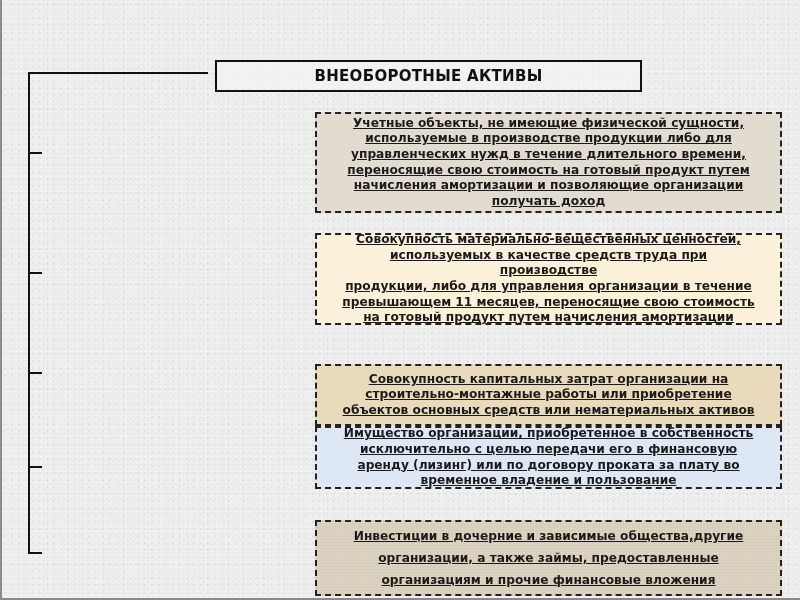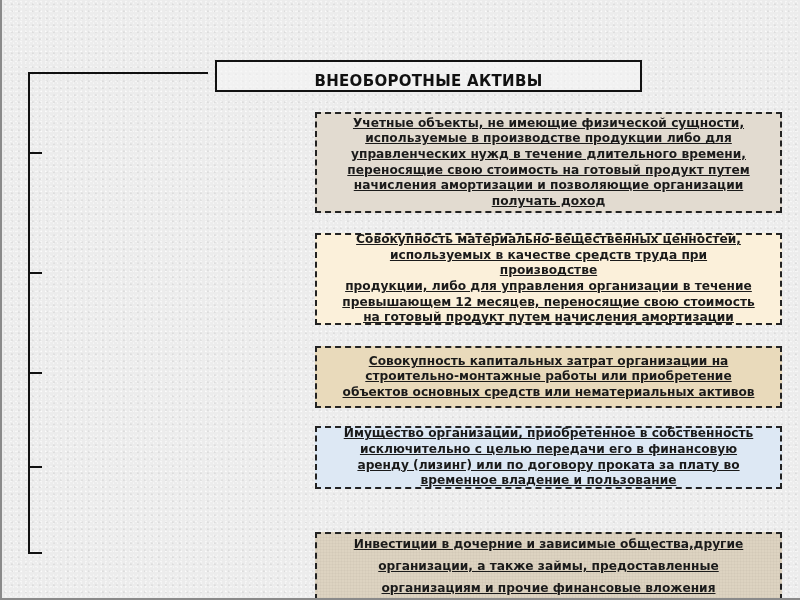--- a/index.html
+++ b/index.html
@@ -14,36 +14,36 @@
     font-family: "DejaVu Sans", sans-serif;
     box-sizing: border-box;
     border-left: 2px solid #8a8a8a;
     border-bottom: 2px solid #8a8a8a;
   }
   .line { position: absolute; background: #111; }
   .header-box {
     position: absolute; left: 213px; top: 60px; width: 427px; height: 32px;
     box-sizing: border-box; border: 2px solid #111;
     background: rgba(245,245,245,0.6);
-    display: flex; align-items: flex-end; justify-content: center;
+    display: flex; align-items: center; justify-content: center;
     font-weight: bold; font-size: 15px; color: #111; letter-spacing: 0.3px;
   }
   .def-box {
     position: absolute; left: 313px; width: 467px;
     box-sizing: border-box; border: 2px dashed #222;
     display: flex; align-items: center; justify-content: center;
     text-align: center; font-weight: bold; font-size: 12.2px; color: #1a1a1a;
     line-height: 15.6px; padding: 0 4px; text-decoration: underline;
   }
   .def-box span { white-space: pre-line; }
   #box1 { top: 112px; height: 101px; background: #e2dbd0; }
   #box2 { top: 233px; height: 92px;  background: #fbf0da; }
-  #box3 { top: 346px; height: 62px;  background: #e9dabb; }
+  #box3 { top: 364px; height: 62px;  background: #e9dabb; }
   #box4 { top: 426px; height: 63px;  background: #dde8f4; }
-  #box5 { top: 532px; height: 68px;  background: #ddd3c1; line-height: 22px;
+  #box5 { top: 520px; height: 76px;  background: #ddd3c1; line-height: 22px;
           background-image: repeating-linear-gradient(0deg, rgba(0,0,0,0.025) 0 1px, transparent 1px 3px),
                             repeating-linear-gradient(90deg, rgba(0,0,0,0.025) 0 1px, transparent 1px 3px); }
   #box2 .underline-last { text-decoration: underline; }
 </style>
 </head>
 <body>
 
 <div class="line" style="left:26px; top:72px; width:2px; height:482px;"></div>
 <div class="line" style="left:26px; top:72px; width:180px; height:2px;"></div>
 <div class="line" style="left:26px; top:152px; width:14px; height:2px;"></div>
@@ -64,21 +64,21 @@
 начисления амортизации и позволяющие организации
 получать доход</span>
 </div>
 
 <div class="def-box" id="box2" style="background-color: rgb(251, 240, 218);">
   <div>
     <span>Совокупность материально-вещественных ценностей,
 используемых в качестве средств труда при
 производстве
 продукции, либо для управления организации в течение
-превышающем 12 месяцев, переносящие свою стоимость</span><br>
+превышающем 11 месяцев, переносящие свою стоимость</span><br>
     <span class="underline-last">на готовый продукт путем начисления амортизации</span>
   </div>
 </div>
 
 <div class="def-box" id="box3" style="background-color: rgb(233, 218, 187);">
   <span>Совокупность капитальных затрат организации на
 строительно-монтажные работы или приобретение
 объектов основных средств или нематериальных активов</span>
 </div>
 

